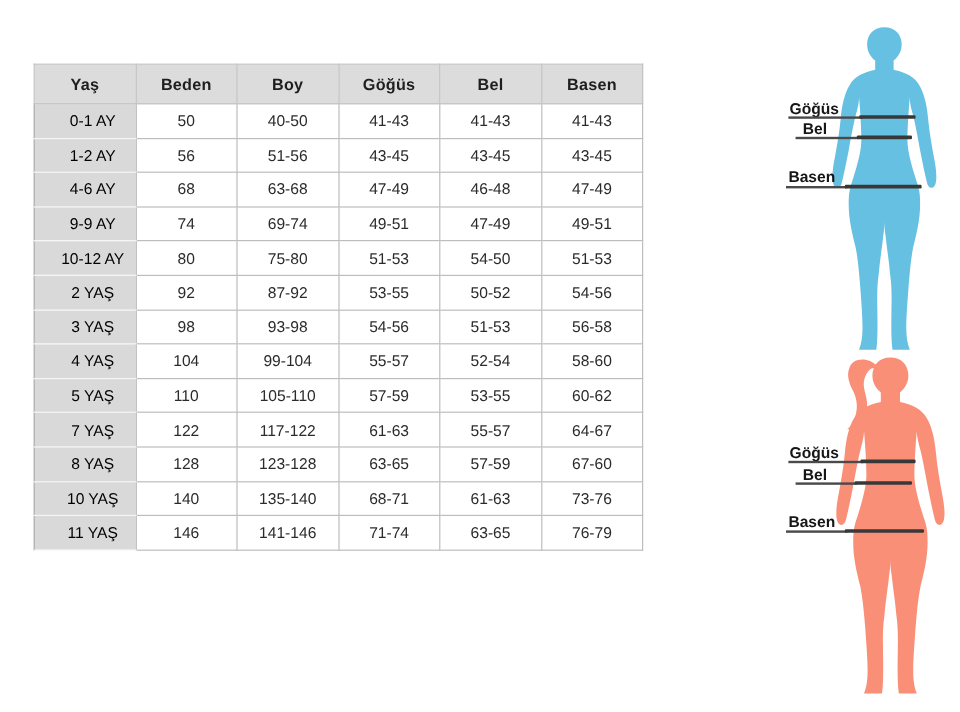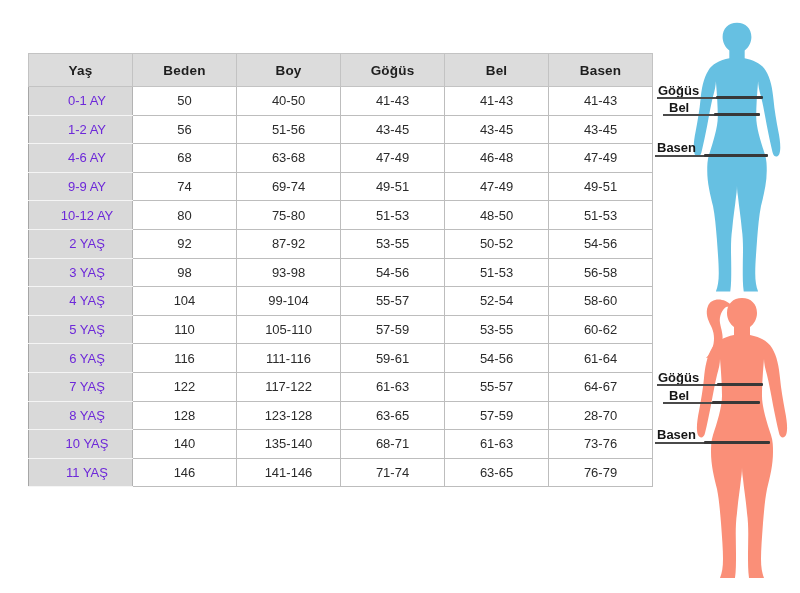--- a/index.html
+++ b/index.html
@@ -2,39 +2,39 @@
 <html><head>
 <meta charset="utf-8">
 <style>
   html,body{margin:0;padding:0;}
   body{
     width:800px;height:593px;position:relative;background:#ffffff;
     font-family:"Liberation Sans", sans-serif;overflow:hidden;
   }
   
   table.size-table{
-    position:absolute;left:28px;top:53px;width:625px;
+    position:absolute;left:28px;top:53px;width:508px;
     border-collapse:collapse;table-layout:fixed;
     border:1px solid #a6a6a6;
   }
   table.size-table th{
     background:#dcdcdc;border:1px solid #c3c3c3;
     height:30px;font-size:13.5px;font-weight:700;color:#1e1e1e;
     text-align:center;letter-spacing:.2px;
   }
   table.size-table td{
     background:#ffffff;border:1px solid #bdbdbd;
     height:25.6px;font-size:13px;font-weight:400;color:#2b2b2b;
     text-align:center;white-space:nowrap;
   }
   table.size-table td.age{
     background:#d9d9d9;
     border-top:1px solid #f5f5f5;border-bottom:1px solid #f5f5f5;
     border-left:1px solid #a6a6a6;border-right:1px solid #b3b3b3;
-    color:#6d28d9;
+    color:#000000;
     padding-left:14px;
   }
   
   .fig{position:absolute;}
   .fig-boy{left:689px;top:16px;width:96px;height:284px;}
   .fig-girl{left:692px;top:297px;width:100px;height:284px;}
   
   .m-label{
     position:absolute;font-size:13px;font-weight:700;color:#161616;
     line-height:13px;white-space:nowrap;
@@ -87,21 +87,21 @@
         <td>69-74</td>
         <td>49-51</td>
         <td>47-49</td>
         <td>49-51</td>
       </tr>
       <tr>
         <td class="age">10-12 AY</td>
         <td>80</td>
         <td>75-80</td>
         <td>51-53</td>
-        <td>48-50</td>
+        <td>54-50</td>
         <td>51-53</td>
       </tr>
       <tr>
         <td class="age">2 YAŞ</td>
         <td>92</td>
         <td>87-92</td>
         <td>53-55</td>
         <td>50-52</td>
         <td>54-56</td>
       </tr>
@@ -123,42 +123,34 @@
       </tr>
       <tr>
         <td class="age">5 YAŞ</td>
         <td>110</td>
         <td>105-110</td>
         <td>57-59</td>
         <td>53-55</td>
         <td>60-62</td>
       </tr>
       <tr>
-        <td class="age">6 YAŞ</td>
-        <td>116</td>
-        <td>111-116</td>
-        <td>59-61</td>
-        <td>54-56</td>
-        <td>61-64</td>
-      </tr>
-      <tr>
         <td class="age">7 YAŞ</td>
         <td>122</td>
         <td>117-122</td>
         <td>61-63</td>
         <td>55-57</td>
         <td>64-67</td>
       </tr>
       <tr>
         <td class="age">8 YAŞ</td>
         <td>128</td>
         <td>123-128</td>
         <td>63-65</td>
         <td>57-59</td>
-        <td>28-70</td>
+        <td>67-60</td>
       </tr>
       <tr>
         <td class="age">10 YAŞ</td>
         <td>140</td>
         <td>135-140</td>
         <td>68-71</td>
         <td>61-63</td>
         <td>73-76</td>
       </tr>
       <tr>

